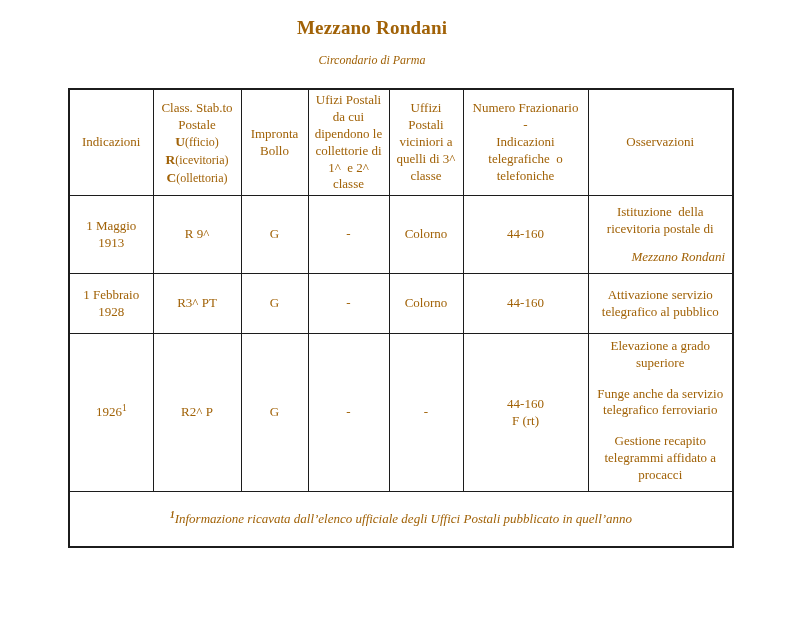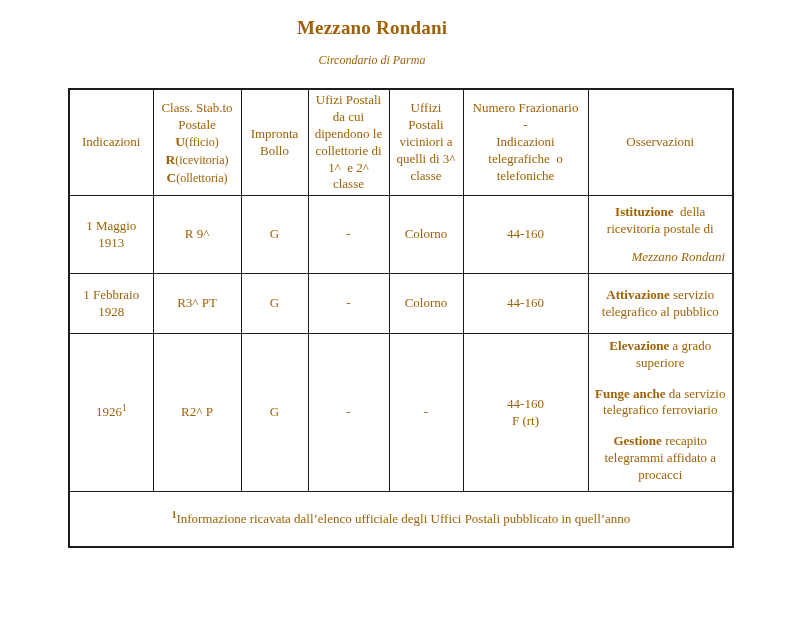--- a/index.html
+++ b/index.html
@@ -59,21 +59,21 @@
     text-align: left;
     vertical-align: top;
     padding: 8px 3px 3px 6px;
   }
   .cell-vmid { vertical-align: middle; padding: 2px 3px 2px 6px; }
   .oss {
     text-align: left;
     vertical-align: top;
     padding: 3px 3px 3px 5px;
   }
-  .oss b { font-weight: bold; }
+  .oss b { font-weight: normal; }
   .oss .ital-line {
     font-style: italic;
     text-align: right;
     padding-right: 5px;
     margin-top: 11px;
   }
   .oss p { margin: 0 0 14px 0; }
   .oss p:last-child { margin-bottom: 4px; }
   .hdr-class div { line-height: 1.32; }
   .hdr-class .cap { font-weight: bold; font-size: 13.5px; }
@@ -83,20 +83,21 @@
     vertical-align: top;
     padding: 11px 6px 4px 6px;
     font-weight: bold;
     font-size: 13.5px;
     white-space: pre-wrap;
   }
   .footnote-cell {
     text-align: left;
     vertical-align: top;
     padding: 13px 6px 4px 8px;
+    font-style: italic;
     font-size: 13px;
   }
   .footnote-cell sup { font-weight: bold; font-size: 9.5px; }
   sup.yr { font-size: 9.5px; line-height: 0; }
 </style>
 </head>
 <body>
 
 <div class="page">
 

